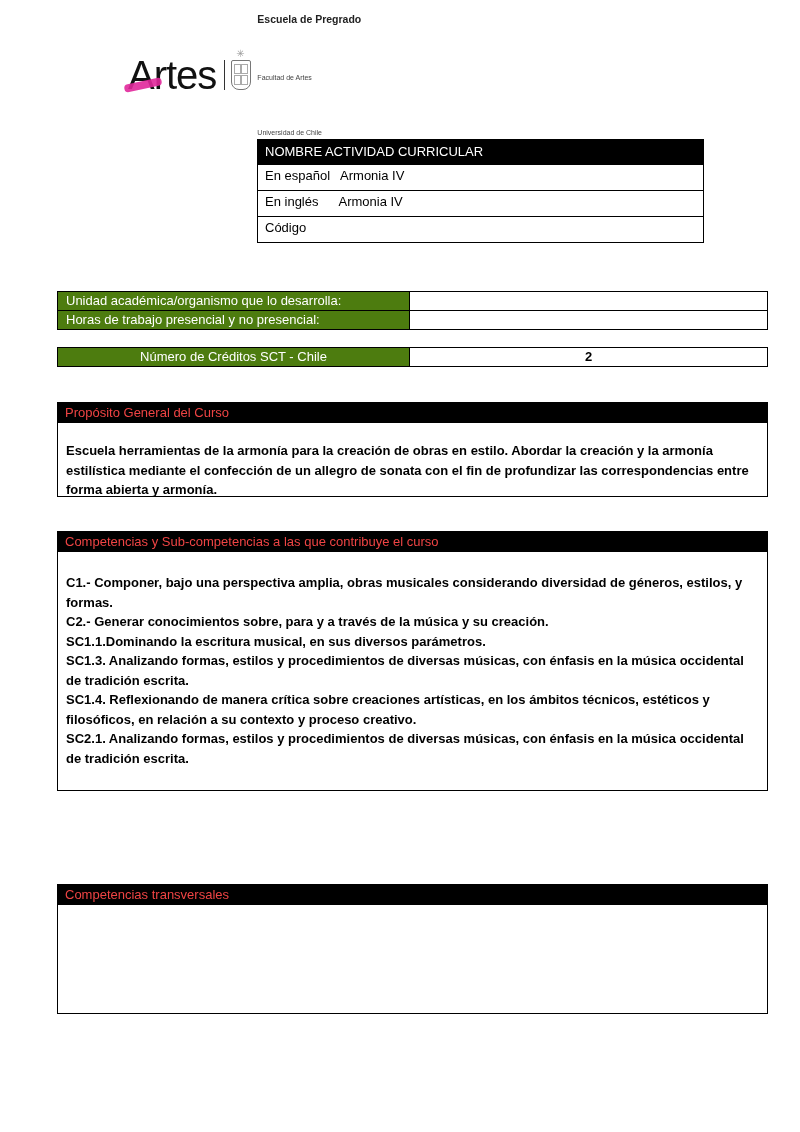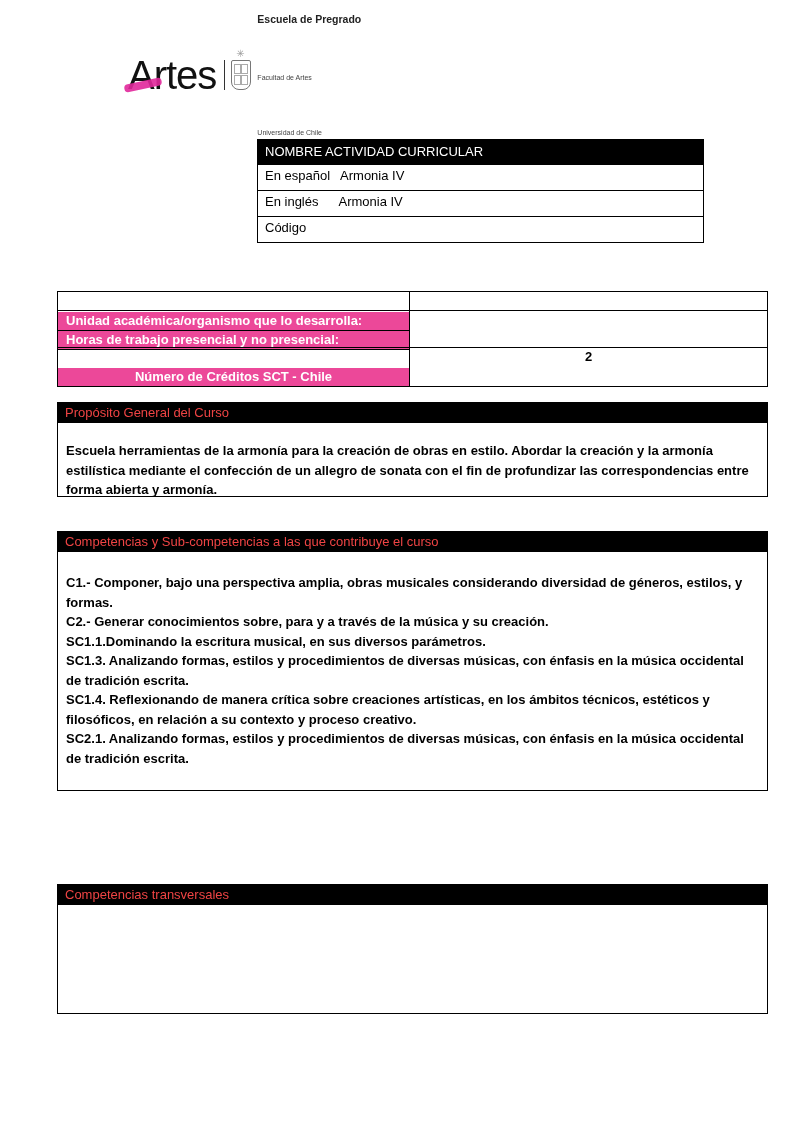--- a/index.html
+++ b/index.html
@@ -23,21 +23,21 @@
 
     
     .name-table { left: 257px; top: 139px; width: 447px; border: 1.5px solid #000; }
     .name-table .hdr { background: #000; color: #fff; font-size: 13px; height: 24px; line-height: 24px; padding-left: 7px; }
     .name-table .row { height: 26px; border-top: 1.5px solid #000; font-size: 13px; line-height: 22px; padding-left: 7px; display: flex; }
     .name-table .row .lbl { display: inline-block; }
     .name-table .row .val { display: inline-block; }
 
     
     .info { left: 57px; width: 711px; display: flex; border: 1px solid #000; }
-    .info .k { background: #ec4899; color: #fff; font-weight: bold; font-size: 13px; width: 351px; padding-left: 8px; line-height: 18px; height: 18px; margin-top: 20px; }
+    .info .k { background: #4d7c0f; color: #fff; font-weight: normal; font-size: 13px; width: 351px; padding-left: 8px; line-height: 18px; height: 18px; }
     .info .v { flex: 1; background: #fff; border-left: 1px solid #000; font-weight: bold; font-size: 13px; line-height: 18px; text-align: center; }
     .info .k.center { text-align: center; padding-left: 0; }
 
     
     .section { left: 57px; width: 711px; border: 1.5px solid #000; }
     .section .sh { background: #000; color: #ef4444; font-size: 13px; height: 20px; line-height: 20px; padding-left: 7px; }
     .section .sb { padding: 0 8px; font-size: 13px; font-weight: bold; line-height: 19.5px; }
     .section .sb p { margin: 0; }
   </style>
 </head>

